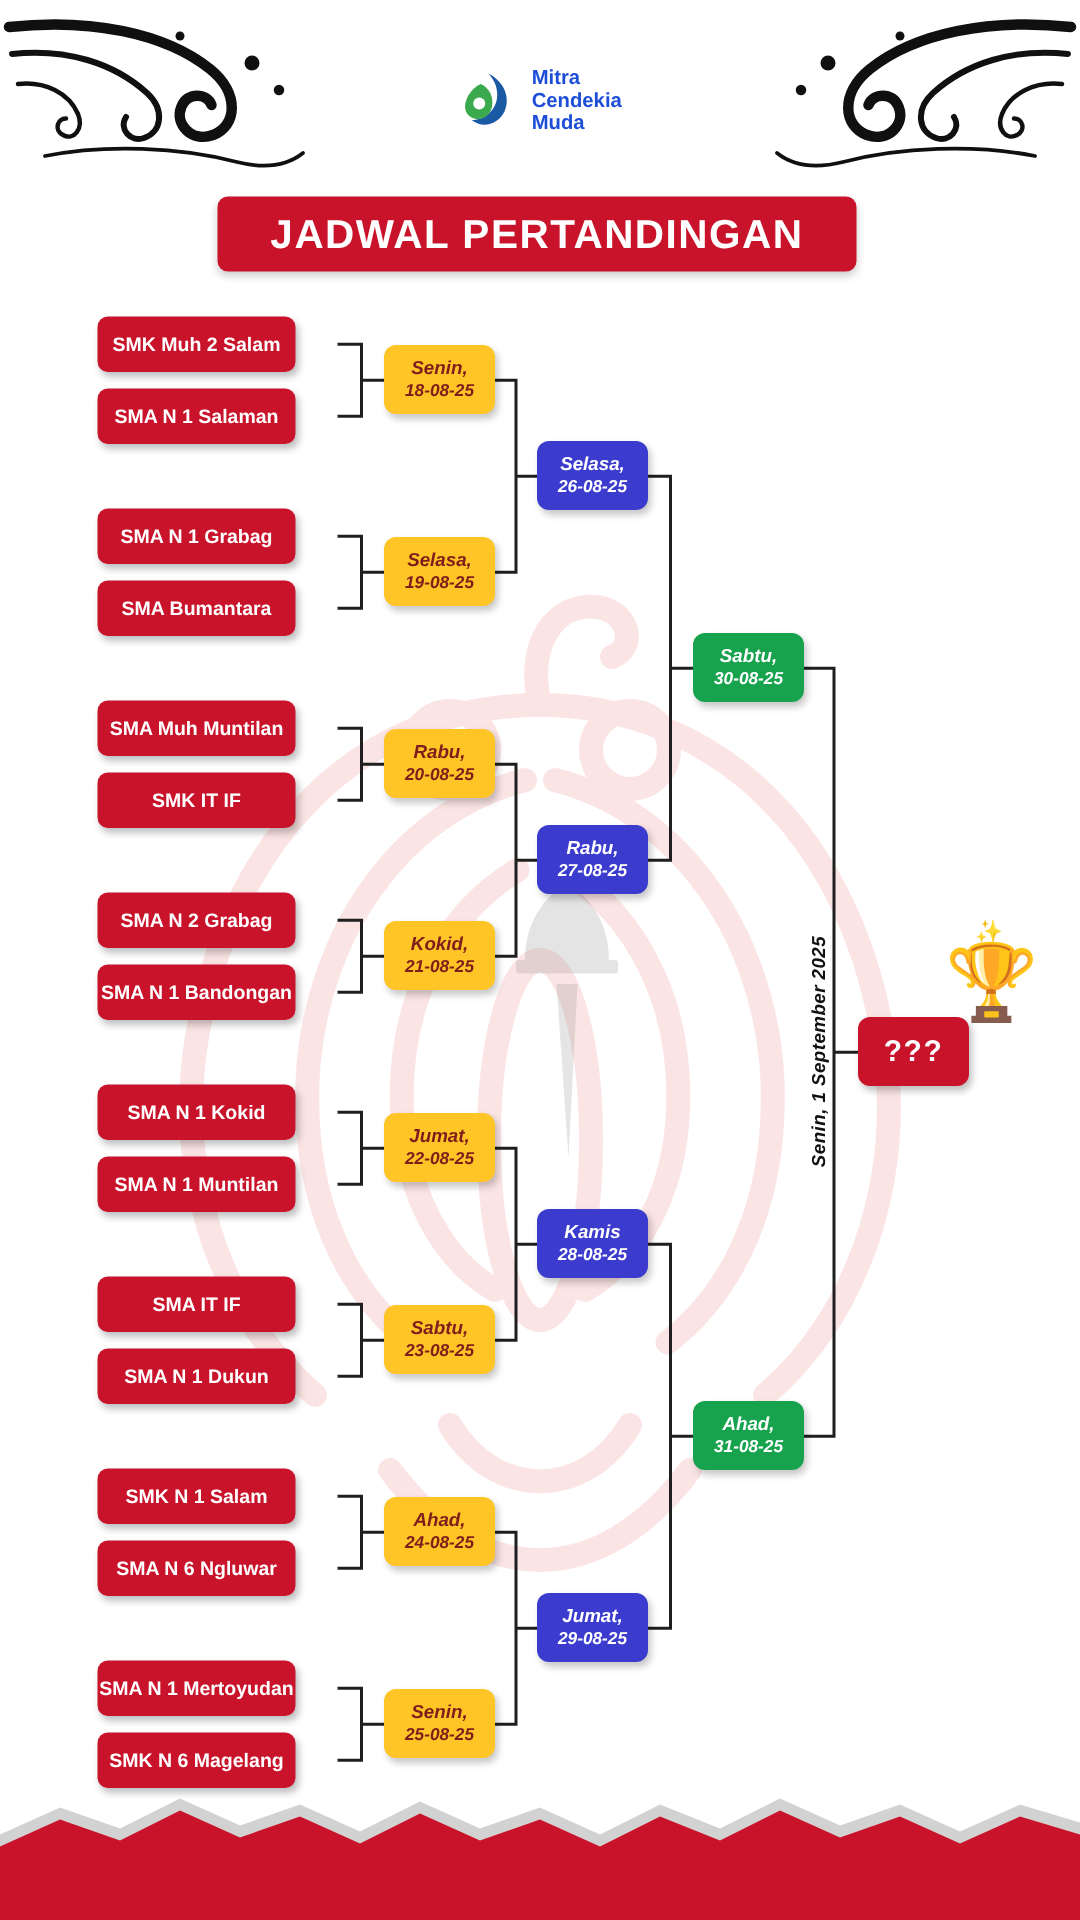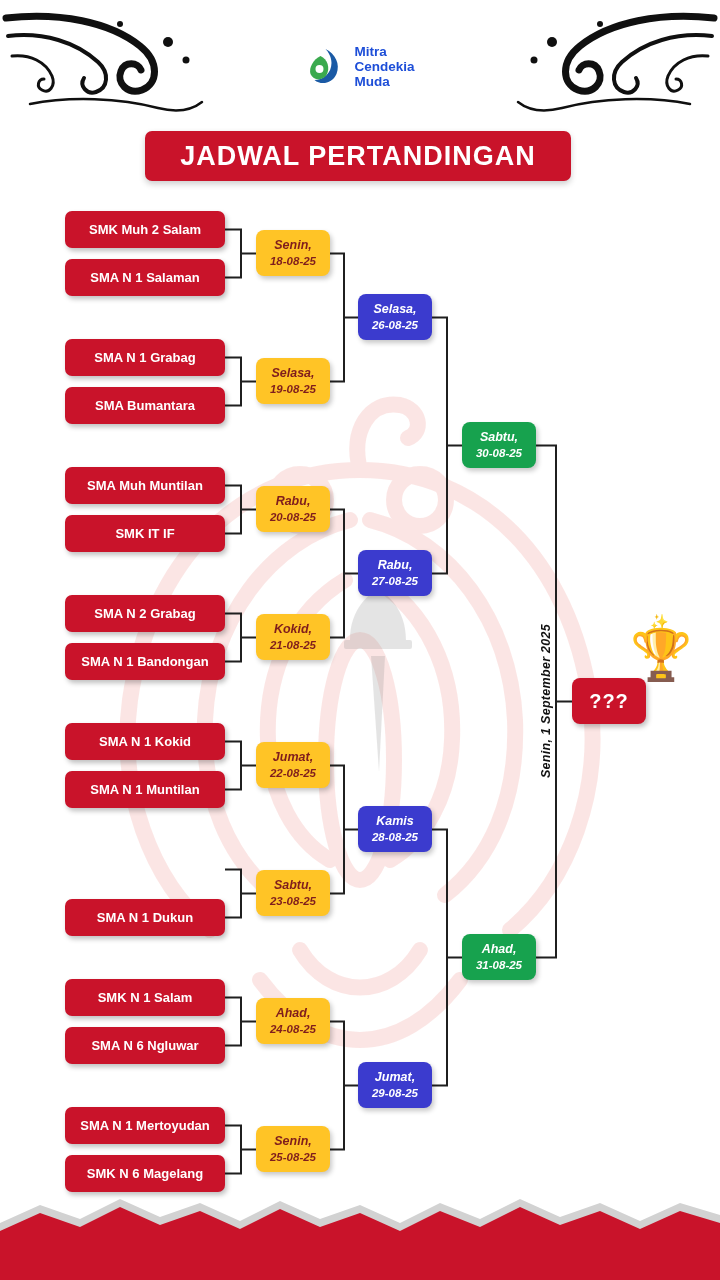--- a/index.html
+++ b/index.html
@@ -8,21 +8,21 @@
   .layer{position:absolute;left:0;top:0;pointer-events:none;}
 
   
   .logo{position:absolute;top:44px;left:50%;transform:translateX(-50%);display:flex;align-items:center;gap:9px;z-index:4;}
   .logo-text span{display:block;font-size:13.5px;font-weight:700;color:#1d4ed8;line-height:1.12;}
   .title-banner{position:absolute;left:145px;top:131px;width:426px;height:50px;background:#C9132A;border-radius:7px;
                 display:flex;align-items:center;justify-content:center;z-index:4;box-shadow:0 3px 6px rgba(0,0,0,.2);}
   .title-banner span{color:#fff;font-size:27px;font-weight:800;letter-spacing:1px;}
 
   
-  .team{position:absolute;left:65px;width:160px;height:37px;background:#C9132A;border-radius:7px;color:#fff;
+  .team{position:absolute;left:65px;width:132px;height:37px;background:#C9132A;border-radius:7px;color:#fff;
         display:flex;align-items:center;justify-content:center;font-size:13px;font-weight:600;z-index:3;
         box-shadow:2px 3px 5px rgba(0,0,0,.25);white-space:nowrap;}
   .date{position:absolute;width:74px;height:46px;border-radius:8px;display:flex;flex-direction:column;
         align-items:center;justify-content:center;font-style:italic;z-index:3;box-shadow:2px 3px 5px rgba(0,0,0,.22);}
   .date span{display:block;line-height:1.3;}
   .date .d1{font-size:12.5px;font-weight:700;}
   .date .d2{font-size:11.5px;font-weight:600;}
   .yellow{left:256px;background:#FFC426;color:#7f1d1d;}
   .blue{left:358px;background:#3B3BCE;color:#ffffff;}
   .green{left:462px;background:#17A24E;color:#ffffff;}
@@ -124,20 +124,21 @@
   <div class="team" style="top:211px">SMK Muh 2 Salam</div>
   <div class="team" style="top:259px">SMA N 1 Salaman</div>
   <div class="team" style="top:339px">SMA N 1 Grabag</div>
   <div class="team" style="top:387px">SMA Bumantara</div>
   <div class="team" style="top:467px">SMA Muh Muntilan</div>
   <div class="team" style="top:515px">SMK IT IF</div>
   <div class="team" style="top:595px">SMA N 2 Grabag</div>
   <div class="team" style="top:643px">SMA N 1 Bandongan</div>
   <div class="team" style="top:723px">SMA N 1 Kokid</div>
   <div class="team" style="top:771px">SMA N 1 Muntilan</div>
+  <div class="team" style="top:851px">SMA IT IF</div>
   <div class="team" style="top:899px">SMA N 1 Dukun</div>
   <div class="team" style="top:979px">SMK N 1 Salam</div>
   <div class="team" style="top:1027px">SMA N 6 Ngluwar</div>
   <div class="team" style="top:1107px">SMA N 1 Mertoyudan</div>
   <div class="team" style="top:1155px">SMK N 6 Magelang</div>
 
   <div class="date yellow" style="top:230px">
     <span class="d1">Senin,</span>
     <span class="d2">18-08-25</span>
   </div>

